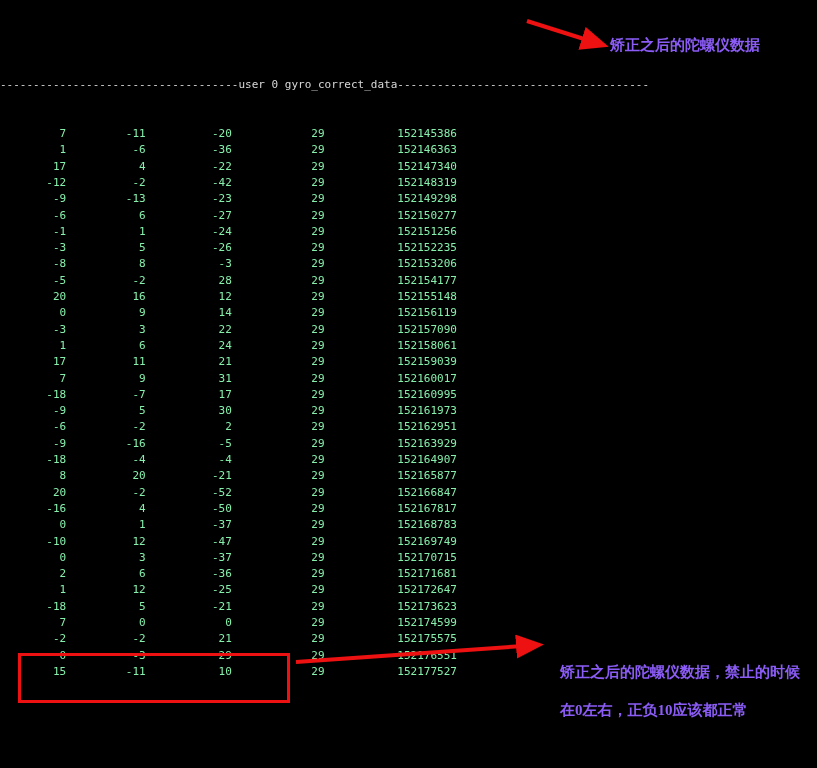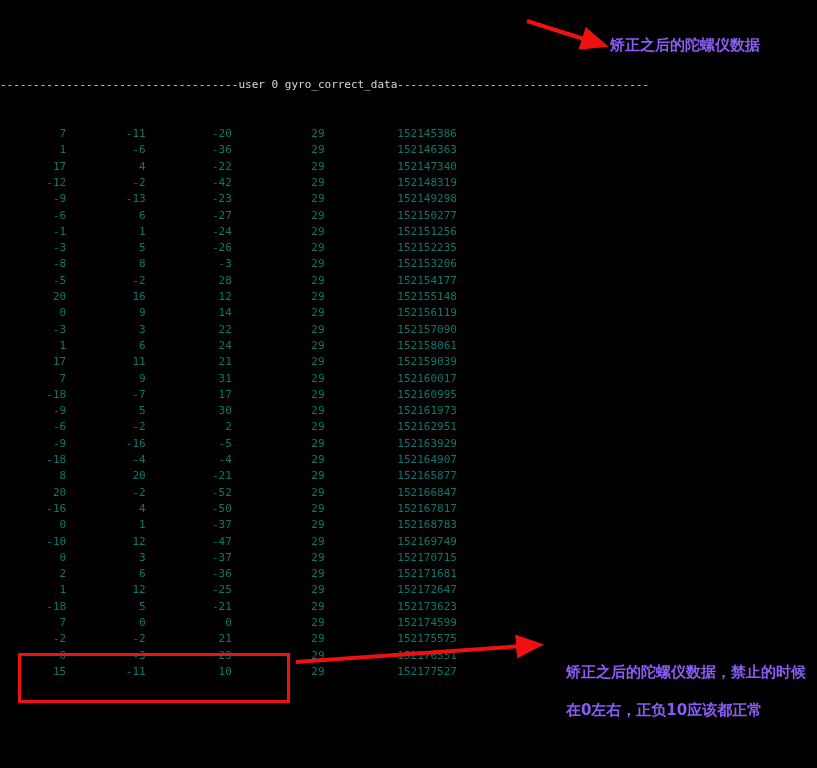--- a/index.html
+++ b/index.html
@@ -37,21 +37,21 @@
     font-family: "DejaVu Sans Mono", "Liberation Mono", monospace;
   }
 
   #pad-top { height: 12px; }
 
   .dash-rule {
     color: #d8d8d8;
   }
 
   .data-row {
-    color: #0f766e;
+    color: #86efac;
   }
 
   .overlay {
     position: absolute;
     left: 0;
     top: 0;
     width: 817px;
     height: 768px;
     pointer-events: none;
   }
@@ -67,20 +67,21 @@
   }
 
   #annot-top {
     left: 610px;
     top: 36px;
   }
 
   #annot-bottom {
     left: 545px;
     top: 644px;
+    font-family: Liberation Serif, serif;
   }
 
   #highlight-box {
     position: absolute;
     left: 18px;
     top: 653px;
     width: 272px;
     height: 50px;
     border: 3px solid #ee1111;
     box-sizing: border-box;

